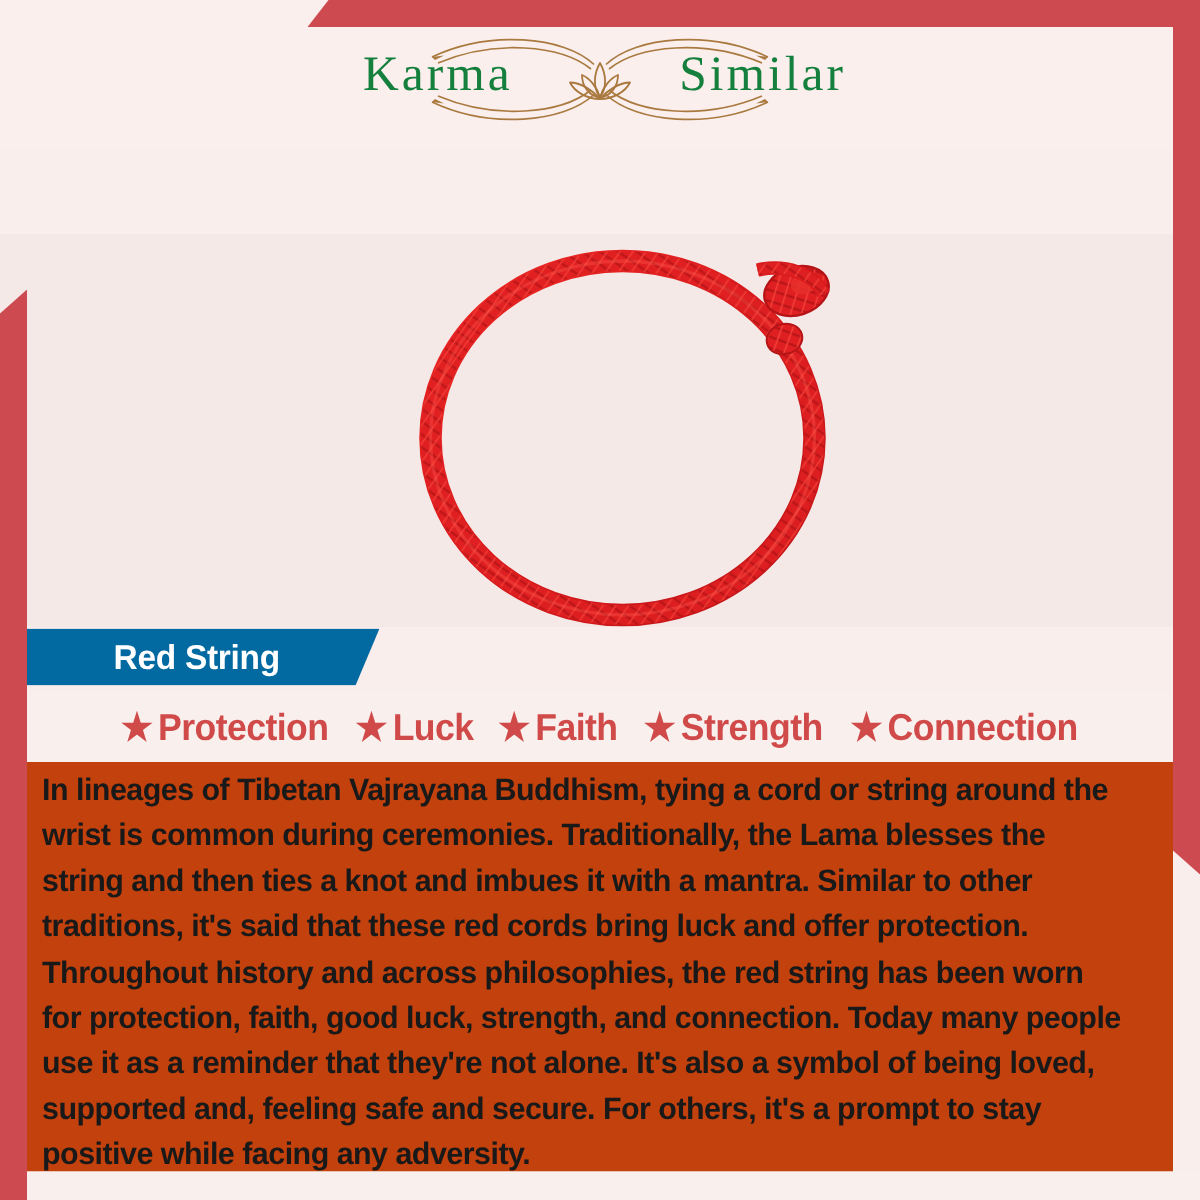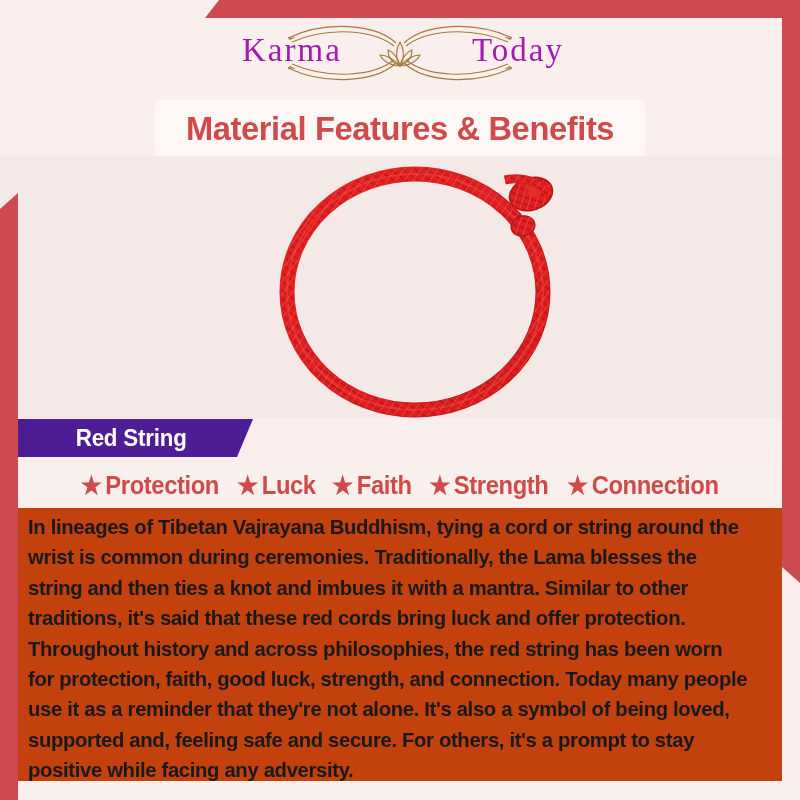--- a/index.html
+++ b/index.html
@@ -42,21 +42,21 @@
   }
   .logo {
     position:absolute; top:22px; left:0; width:800px;
     display:flex; align-items:center; justify-content:center;
     height:62px;
   }
   .logo-inner { position:relative; width:340px; height:62px; }
   .logo-word {
     position:absolute; top:8px;
     font-family:"Liberation Serif", serif;
-    font-size:33px; letter-spacing:2px; color:#a21caf;
+    font-size:33px; letter-spacing:2px; color:#15803d;
     line-height:40px;
   }
   .logo-karma { left:12px; }
   .logo-ripple { right:6px; }
   .logo-lotus { position:absolute; left:146px; top:14px; width:48px; height:34px; }
   .logo-flourish { position:absolute; left:0; top:0; width:340px; height:62px; }
 
   
   .title-band {
     position:absolute; top:100px; left:155px; width:490px; height:56px;
@@ -77,21 +77,21 @@
   .hero {
     position:absolute; top:156px; left:0; width:800px; height:262px;
     background:#f4e9e7;
   }
   .hero-photo { position:absolute; left:255px; top:0; width:330px; height:262px; }
 
   
   .ribbon-row { position:absolute; top:414px; left:0; width:800px; height:48px; }
   .ribbon {
     position:absolute; left:18px; top:5px; width:235px; height:38px;
-    background:#4c1d95;
+    background:#0369a1;
     clip-path:polygon(0 0, 100% 0, calc(100% - 16px) 100%, 0 100%);
     display:flex; align-items:center;
   }
   .ribbon-label {
     color:#ffffff; font-weight:bold; font-size:23px;
     margin-left:56px; letter-spacing:-0.2px;
     transform:scaleX(0.97);
     white-space:nowrap;
   }
 
@@ -163,28 +163,25 @@
         <span class="logo-word logo-karma">Karma</span>
         <svg class="logo-lotus" viewBox="0 0 48 34">
           <g fill="none" stroke="#a9793f" stroke-width="1.2" stroke-linejoin="round">
             <path d="M24 6 C 20 13, 19 22, 24 29 C 29 22, 28 13, 24 6 Z"></path>
             <path d="M24 29 C 17 28, 12 22, 12 14 C 17 16, 22 22, 24 29 Z"></path>
             <path d="M24 29 C 31 28, 36 22, 36 14 C 31 16, 26 22, 24 29 Z"></path>
             <path d="M24 30 C 15 30, 7 25, 4 19 C 11 19, 19 24, 24 30 Z"></path>
             <path d="M24 30 C 33 30, 41 25, 44 19 C 37 19, 29 24, 24 30 Z"></path>
           </g>
         </svg>
-        <span class="logo-word logo-ripple">Today</span>
+        <span class="logo-word logo-ripple">Similar</span>
       </div>
     </div>
   </div>
 
-  <div class="title-band">
-    <div class="title-text">Material Features &amp; Benefits</div>
-  </div>
 
   <div class="hero">
     <svg class="hero-photo" viewBox="0 0 330 262">
       <defs>
         <linearGradient id="cordg" x1="0" y1="0" x2="1" y2="1">
           <stop offset="0%" stop-color="#ee2a26"></stop>
           <stop offset="50%" stop-color="#d91b1d"></stop>
           <stop offset="100%" stop-color="#c01417"></stop>
         </linearGradient>
         <pattern id="braid" width="7" height="7" patternUnits="userSpaceOnUse" patternTransform="rotate(35)">

